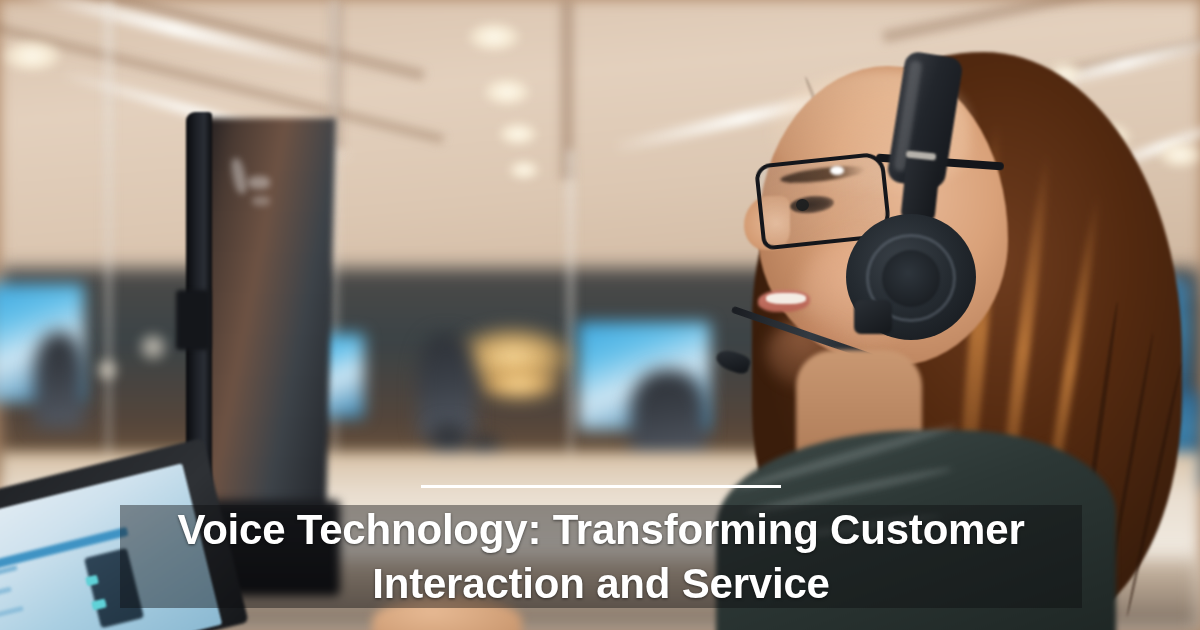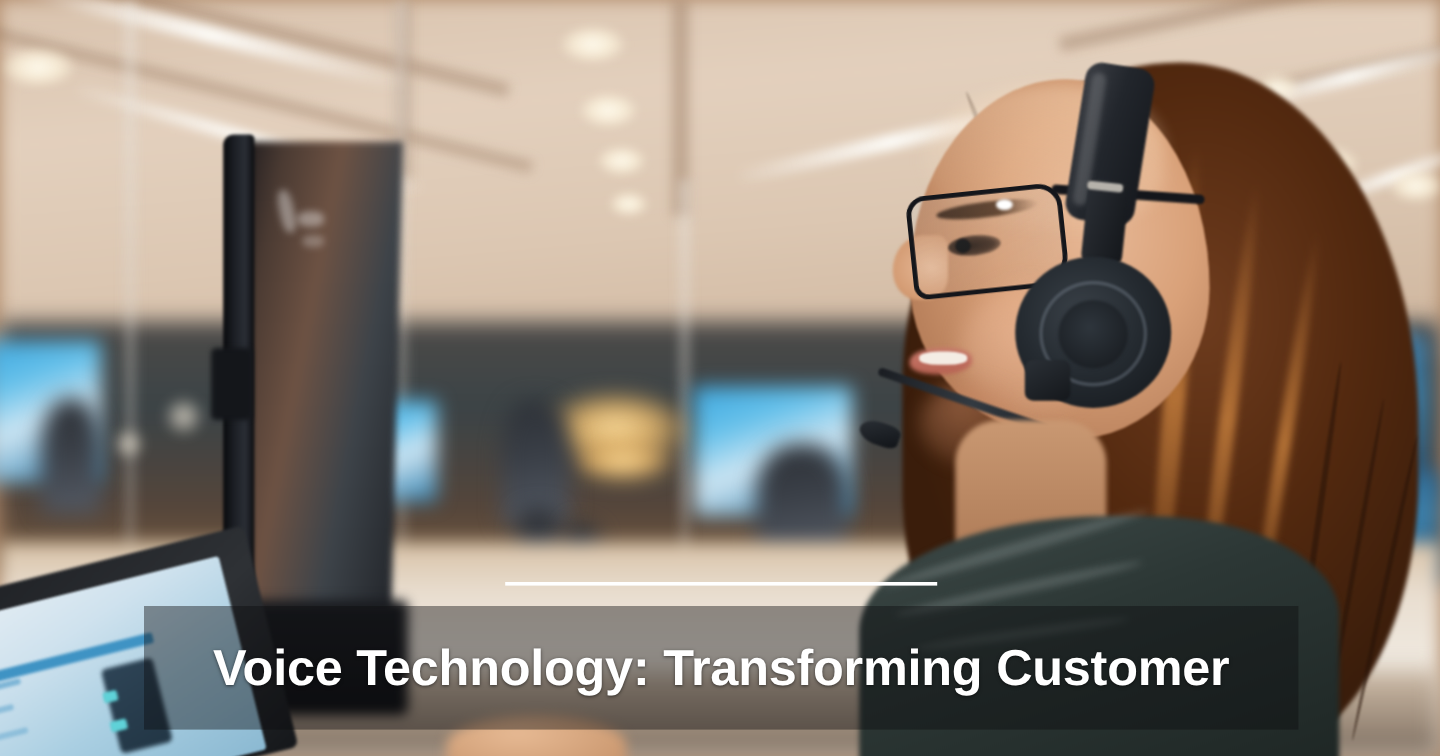--- a/index.html
+++ b/index.html
@@ -490,15 +490,16 @@
     <div class="hand"></div>
 
   </div>
 
   <div id="divider"></div>
 
   <div id="title-band"></div>
 
   <div id="title-text">
     <div class="line">Voice Technology: Transforming Customer</div>
+    <div class="line">Interaction and Service</div>
   </div>
 
 </div>
 
 </body></html>

